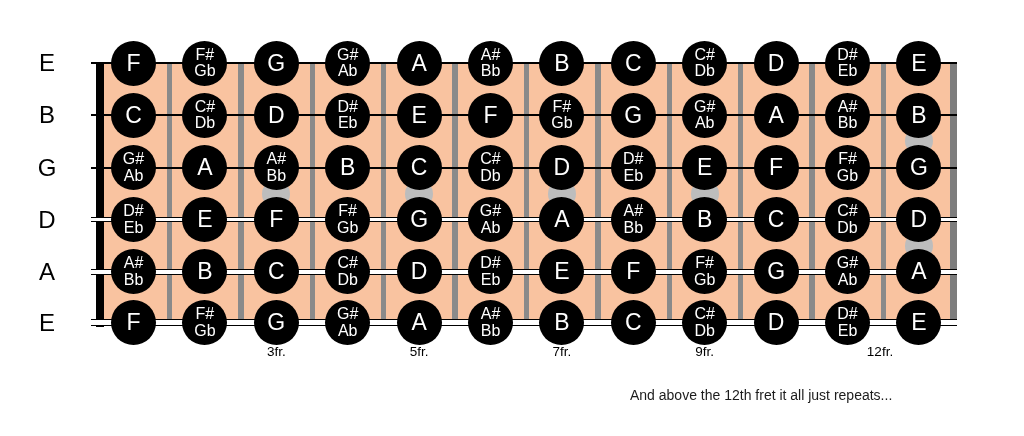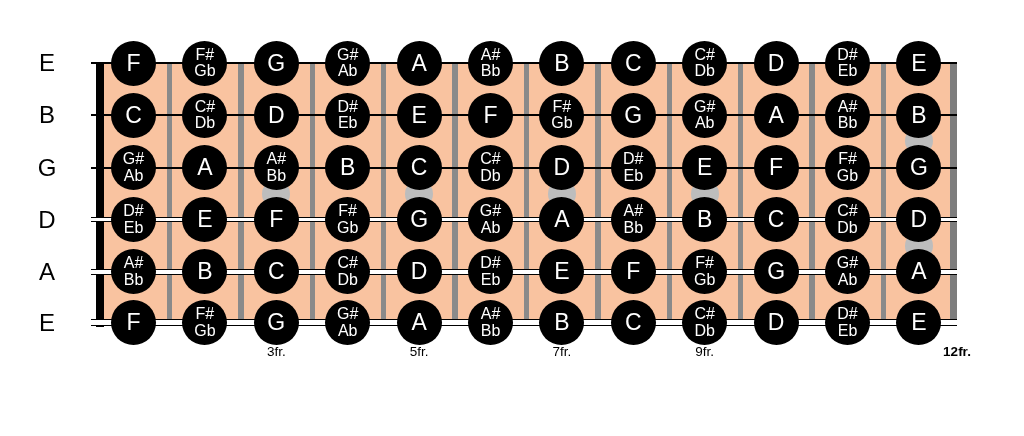--- a/index.html
+++ b/index.html
@@ -344,15 +344,16 @@
       </div>
       <div class="note-circle" style="left: 896.4px; top: 300px;">
         <span class="note-single">E</span>
       </div>
     </div>
   <div id="fret-labels">
       <div class="fret-number-label" style="left: 246.3px;">3fr.</div>
       <div class="fret-number-label" style="left: 389.1px;">5fr.</div>
       <div class="fret-number-label" style="left: 531.9px;">7fr.</div>
       <div class="fret-number-label" style="left: 674.7px;">9fr.</div>
-      <div class="fret-number-label" style="left: 927px; font-weight: bold;">12fr.</div>
-    </div>
+      <div class="fret-number-label" style="left: 850px;">12fr.</div>
+    </div>
+  <div id="footer-note">And above the 12th fret it all just repeats...</div>
 </div>
 
 </body></html>

